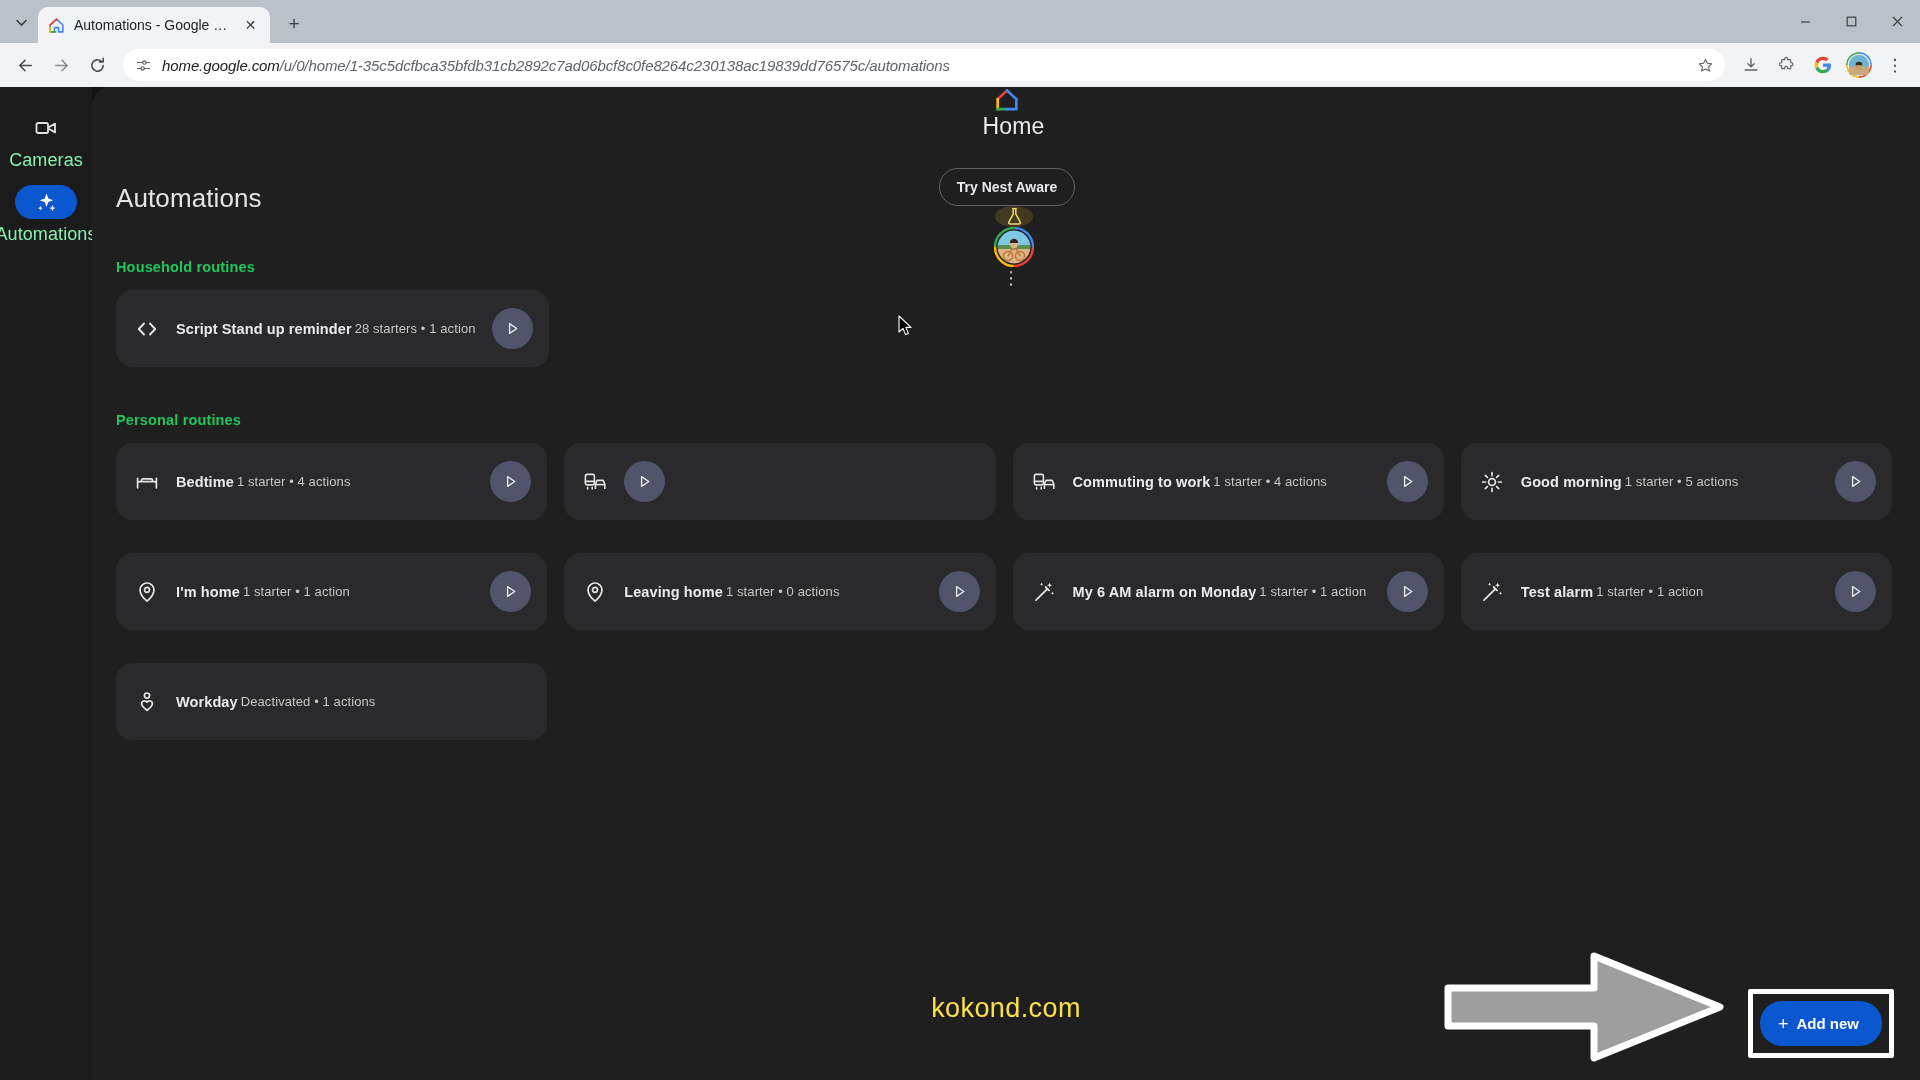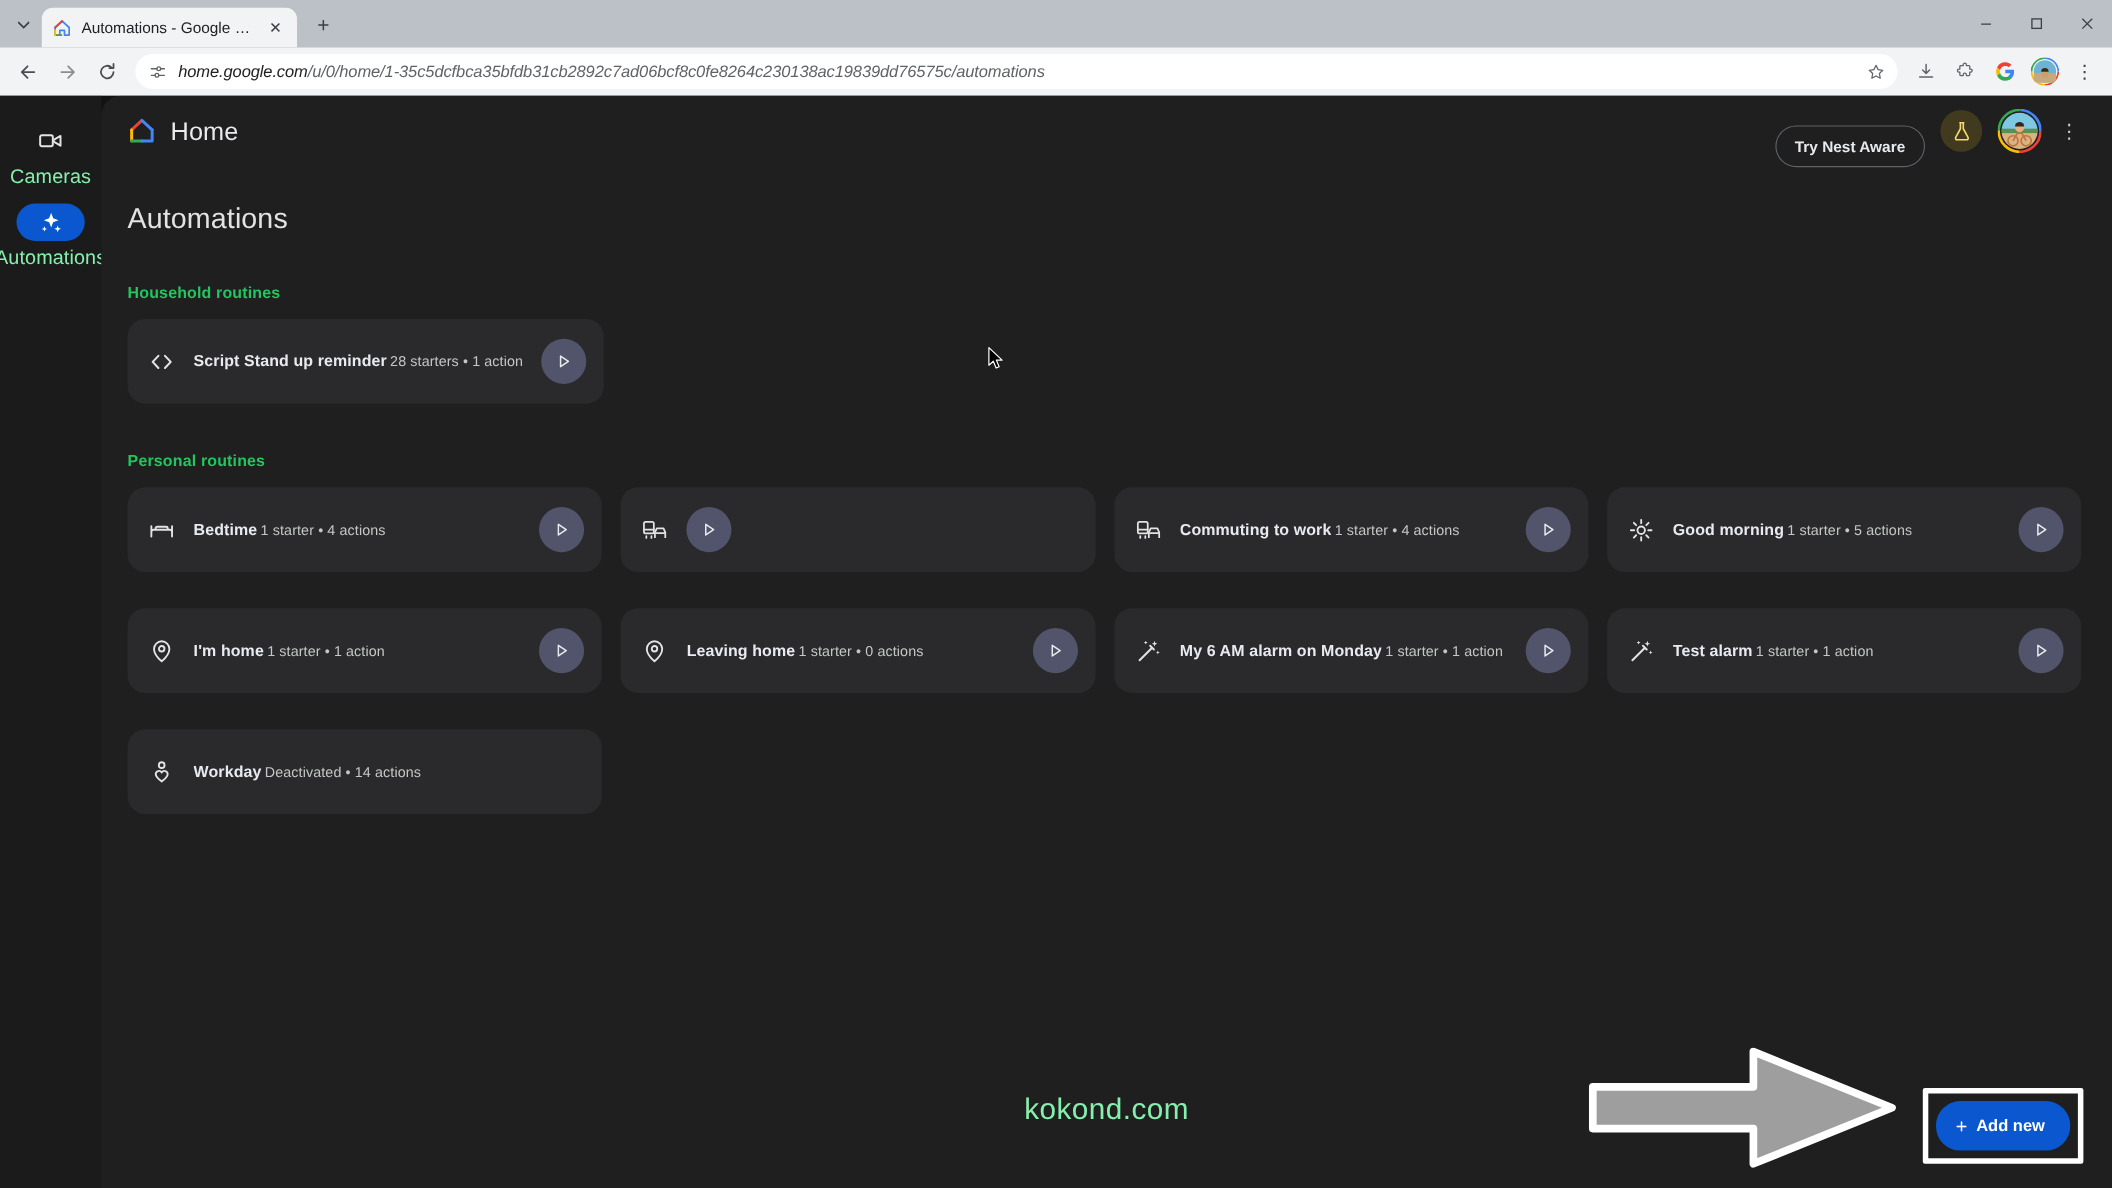--- a/index.html
+++ b/index.html
@@ -124,21 +124,21 @@
     font-size: 13px; color: #c4c7c5; letter-spacing: 0.1px;
     white-space: nowrap; overflow: hidden; text-overflow: ellipsis;
   }
   .play-btn {
     width: 41px; height: 41px; flex: 0 0 41px; border-radius: 50%;
     background: #51546a; display: flex; align-items: center; justify-content: center;
   }
 
   .watermark {
     position: absolute; left: 0; right: 0; bottom: 56px;
-    text-align: center; font-size: 27px; color: #86efac; letter-spacing: 0.4px;
+    text-align: center; font-size: 27px; color: #fde047; letter-spacing: 0.4px;
   }
 
   
   .addnew-wrap {
     position: absolute; right: 26px; bottom: 22px;
     border: 5px solid #ffffff; padding: 7px; border-radius: 2px;
   }
   .addnew {
     background: #0b57d0; color: #ffffff; border-radius: 22px;
     height: 45px; padding: 0 23px 0 18px; display: flex; align-items: center; gap: 8px;
@@ -292,21 +292,21 @@
               <path d="M5.6 15.4l.7 1.8 1.8.7-1.8.7-.7 1.8-.7-1.8-1.8-.7 1.8-.7z" fill="#ffffff"></path>
             </svg>
           </span>
         </div>
         <div class="rail-label">Automations</div>
       </div>
     </div>
 
     <div class="content">
 
-      <div style="height:64px; display:flex; align-items:center; padding:0 22px 0 24px;">
+      <div style="height:64px; display:flex; align-items:center; padding:0 22px 0 24px;flex-direction:column;">
         <span style="display:flex;">
           <svg width="26" height="26" viewBox="0 0 24 24">
             <path d="M12 3.2 3.4 11.2" stroke="#ea4335" stroke-width="2.5" fill="none" stroke-linecap="round"></path>
             <path d="M12 3.2l8.6 8" stroke="#4285f4" stroke-width="2.5" fill="none" stroke-linecap="round"></path>
             <path d="M3.4 11.2v9.3" stroke="#fbbc05" stroke-width="2.5" fill="none" stroke-linecap="round"></path>
             <path d="M3.4 20.5h8.6" stroke="#34a853" stroke-width="2.5" fill="none" stroke-linecap="round"></path>
             <path d="M20.6 11.2v9.3M12 20.5h8.6" stroke="#4285f4" stroke-width="2.5" fill="none" stroke-linecap="round"></path>
           </svg>
         </span>
         <span style="font-size:23px;color:#e8eaed;margin-left:13px;letter-spacing:0.1px;">Home</span>
@@ -522,21 +522,21 @@
 
         <div class="card">
           <span class="card-ico">
             <svg width="24" height="24" viewBox="0 0 24 24">
                 <circle cx="12" cy="5.6" r="2.6" stroke="#e3e3e3" stroke-width="1.7" fill="none"></circle>
                 <path d="M12 20.4c-2.8-2.2-5.4-4.2-5.4-6.6a2.9 2.9 0 0 1 5.4-1.5 2.9 2.9 0 0 1 5.4 1.5c0 2.4-2.6 4.4-5.4 6.6z" stroke="#e3e3e3" stroke-width="1.7" fill="none" stroke-linejoin="round"></path>
               </svg>
           </span>
           <span class="card-txt">
             <span class="card-name">Workday</span>
-            <span class="card-sub">Deactivated • 14 actions</span>
+            <span class="card-sub">Deactivated • 1 actions</span>
           </span>
         </div>
 
         <div></div>
           <div></div>
           <div></div>
       </div>
 
       <div class="watermark">kokond.com</div>
 

